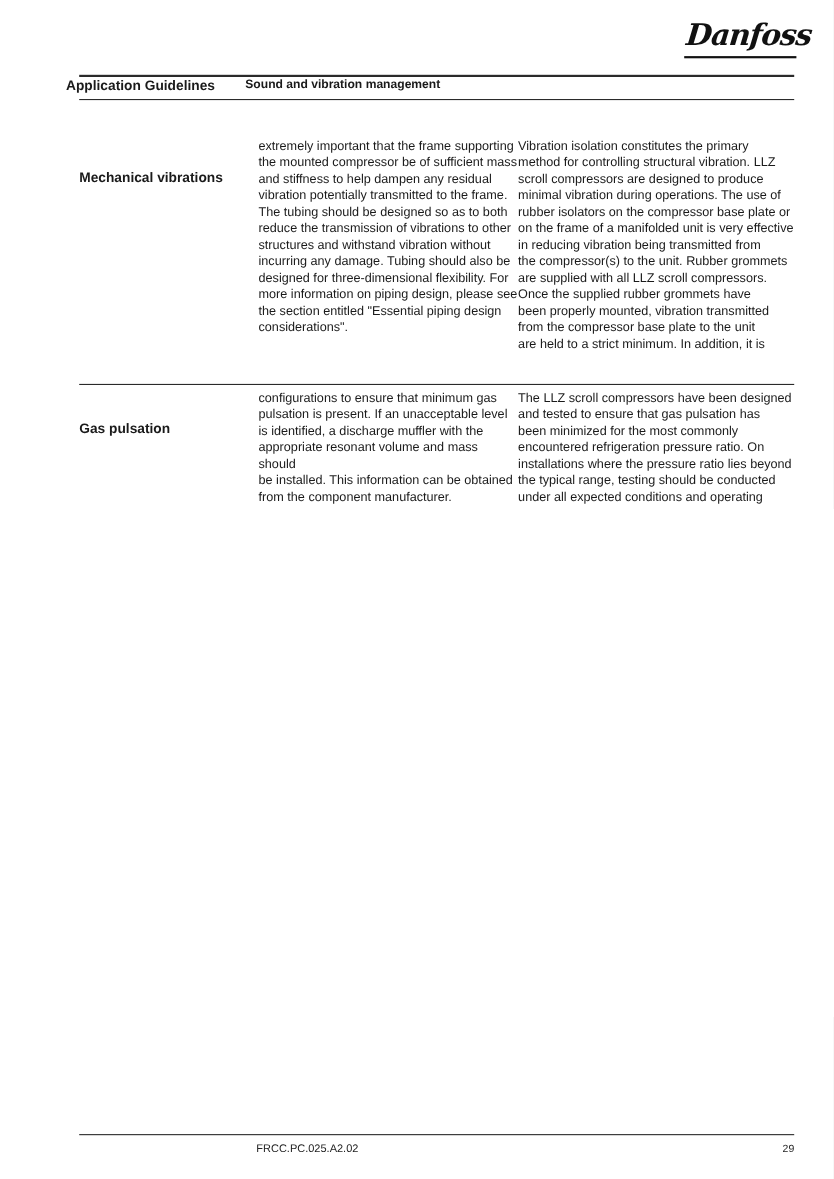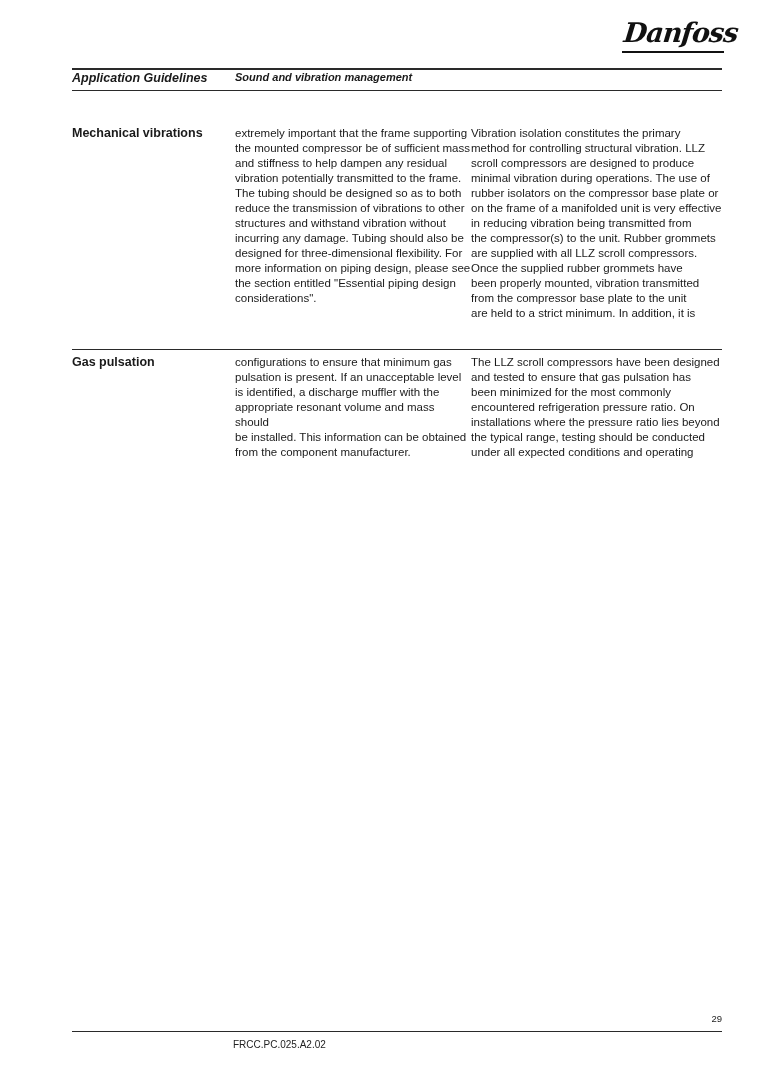--- a/index.html
+++ b/index.html
@@ -52,24 +52,23 @@
     background: #2a2a2a;
   }
   .rule-header-top    { top: 68px; height: 2px; }
   .rule-header-bottom { top: 90px; }
   .rule-section       { top: 349px; }
   .rule-footer        { top: 1031px; }
 
   .header-row {
     position: absolute;
     top: 71px;
-    left: 72px;
+    left: 60px;
     width: 650px;
     display: flex;
-    font-style: italic;
   }
   .header-left {
     width: 163px;
     font-weight: bold;
     font-size: 12.5px;
   }
   .header-right {
     font-weight: bold;
     font-size: 11px;
   }
@@ -83,40 +82,41 @@
   }
   .section-1 { top: 126px; }
   .section-2 { top: 355px; }
 
   .section-label {
     width: 163px;
     flex: 0 0 163px;
     font-weight: bold;
     font-size: 12.5px;
     line-height: 15px;
+    margin-top: 28px;
   }
   .col {
     font-size: 11.5px;
     line-height: 15px;
     white-space: pre-line;
   }
   .col-a { width: 251px; flex: 0 0 251px; }
   .col-b { width: 236px; flex: 0 0 236px; }
 
   
   .footer-doc {
     position: absolute;
     top: 1039px;
     left: 233px;
     font-size: 10px;
     color: #222;
   }
   .footer-page {
     position: absolute;
-    top: 1013px;
+    top: 1039px;
     right: 36px;
     font-size: 9.5px;
     color: #222;
     text-align: center;
   }
 </style>
 </head>
 <body>
 
 <div class="page">

